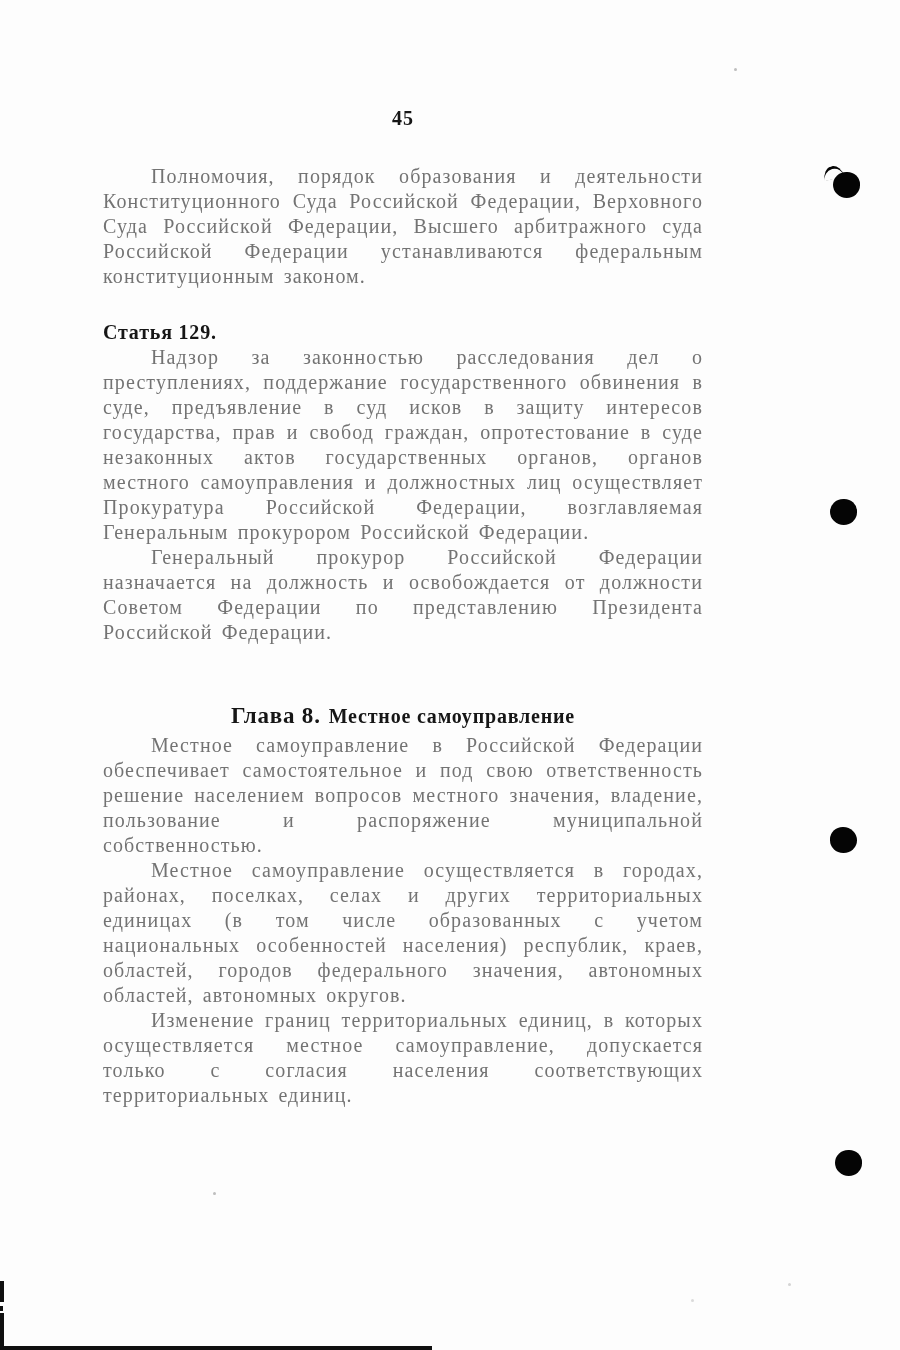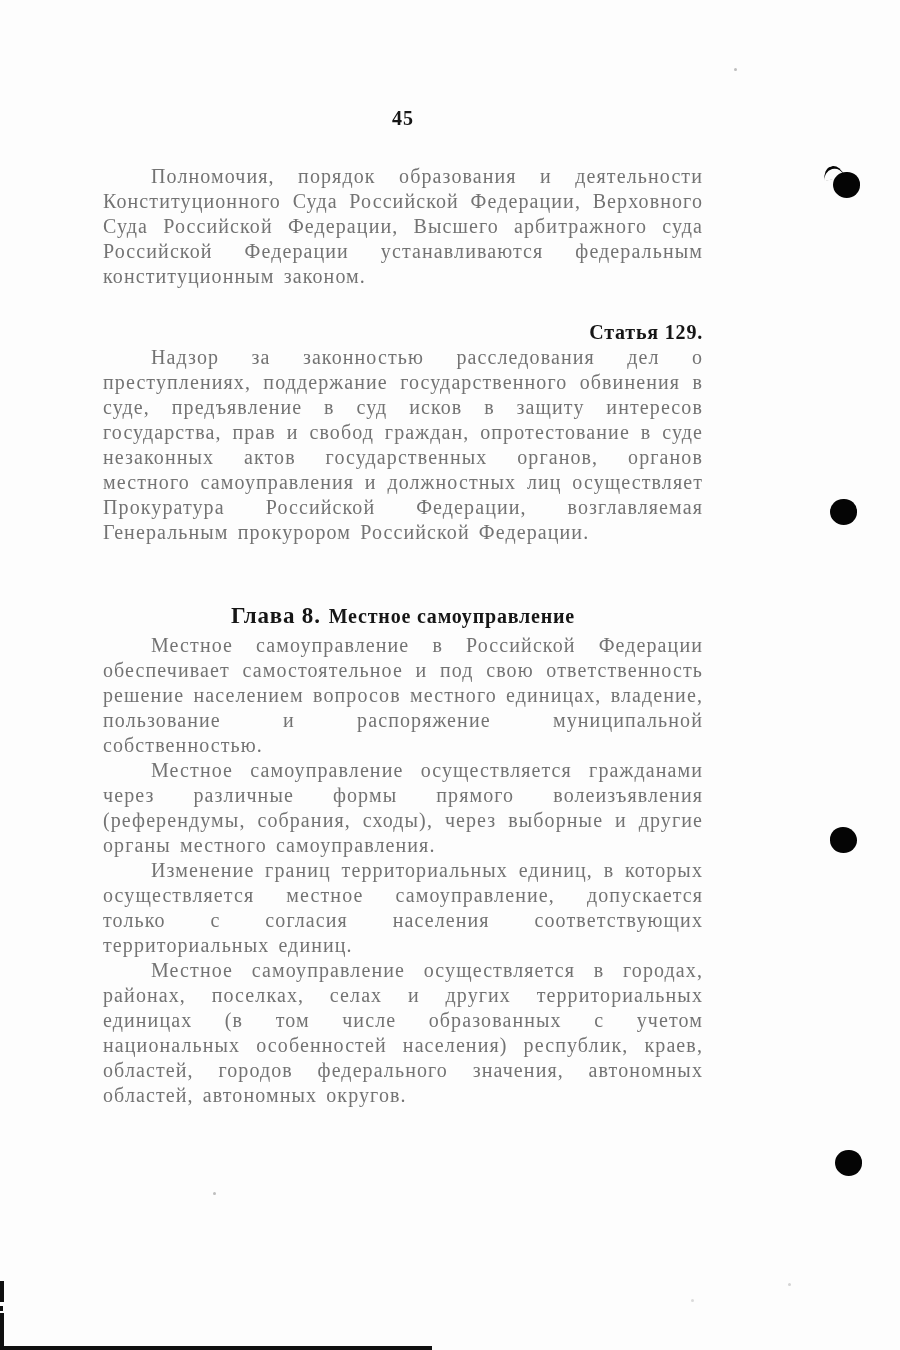--- a/index.html
+++ b/index.html
@@ -33,21 +33,21 @@
     line-height: 25px;
     text-align: justify;
     text-align-last: left;
     text-indent: 48px;
     letter-spacing: 1.1px;
     word-spacing: 3px;
     color: #737373;
   }
   .article-heading {
     margin: 31px 0 0 0;
-    text-align: right;
+    text-align: left;
     font-size: 20px;
     font-weight: bold;
     letter-spacing: 0.8px;
     line-height: 25px;
   }
   .chapter-heading {
     margin: 56px 0 0 0;
     text-align: center;
     font-weight: bold;
     line-height: 30px;
@@ -115,33 +115,33 @@
   <div class="text-column">
 
     <div class="page-number">45</div>
 
     <p class="body-para">Полномочия, порядок образования и деятельности Конституционного Суда Российской Федерации, Верховного Суда Российской Федерации, Высшего арбитражного суда Российской Федерации устанавливаются федеральным конституционным законом.</p>
 
     <div class="article-heading">Статья 129.</div>
 
     <p class="body-para">Надзор за законностью расследования дел о преступлениях, поддержание государственного обвинения в суде, предъявление в суд исков в защиту интересов государства, прав и свобод граждан, опротестование в суде незаконных актов государственных органов, органов местного самоуправления и должностных лиц осуществляет Прокуратура Российской Федерации, возглавляемая Генеральным прокурором Российской Федерации.</p>
 
+    <p class="body-para">Генеральный прокурор Российской Федерации назначается на должность и освобождается от должности Советом Федерации по представлению Президента Российской Федерации.</p>
 
     <div class="chapter-heading">
       <span class="chapter-label">Глава 8.</span><span class="chapter-title">Местное самоуправление</span>
     </div>
 
 
-    <p class="body-para">Местное самоуправление в Российской Федерации обеспечивает самостоятельное и под свою ответственность решение населением вопросов местного единицах, владение, пользование и распоряжение муниципальной собственностью.</p>
+    <p class="body-para">Местное самоуправление в Российской Федерации обеспечивает самостоятельное и под свою ответственность решение населением вопросов местного значения, владение, пользование и распоряжение муниципальной собственностью.</p>
 
-    <p class="body-para">Местное самоуправление осуществляется гражданами через различные формы прямого волеизъявления (референдумы, собрания, сходы), через выборные и другие органы местного самоуправления.</p>
+
+    <p class="body-para">Местное самоуправление осуществляется в городах, районах, поселках, селах и других территориальных единицах (в том числе образованных с учетом национальных особенностей населения) республик, краев, областей, городов федерального значения, автономных областей, автономных округов.</p>
 
     <p class="body-para">Изменение границ территориальных единиц, в которых осуществляется местное самоуправление, допускается только с согласия населения соответствующих территориальных единиц.</p>
-
-    <p class="body-para">Местное самоуправление осуществляется в городах, районах, поселках, селах и других территориальных единицах (в том числе образованных с учетом национальных особенностей населения) республик, краев, областей, городов федерального значения, автономных областей, автономных округов.</p>
 
   </div>
 
   <div class="binding-dot dot-1"></div>
   <div class="binding-dot dot-2"></div>
   <div class="binding-dot dot-3"></div>
   <div class="binding-dot dot-4"></div>
 
   <div class="scan-edge-bottom"></div>
   <div class="edge-mark m1"></div>

